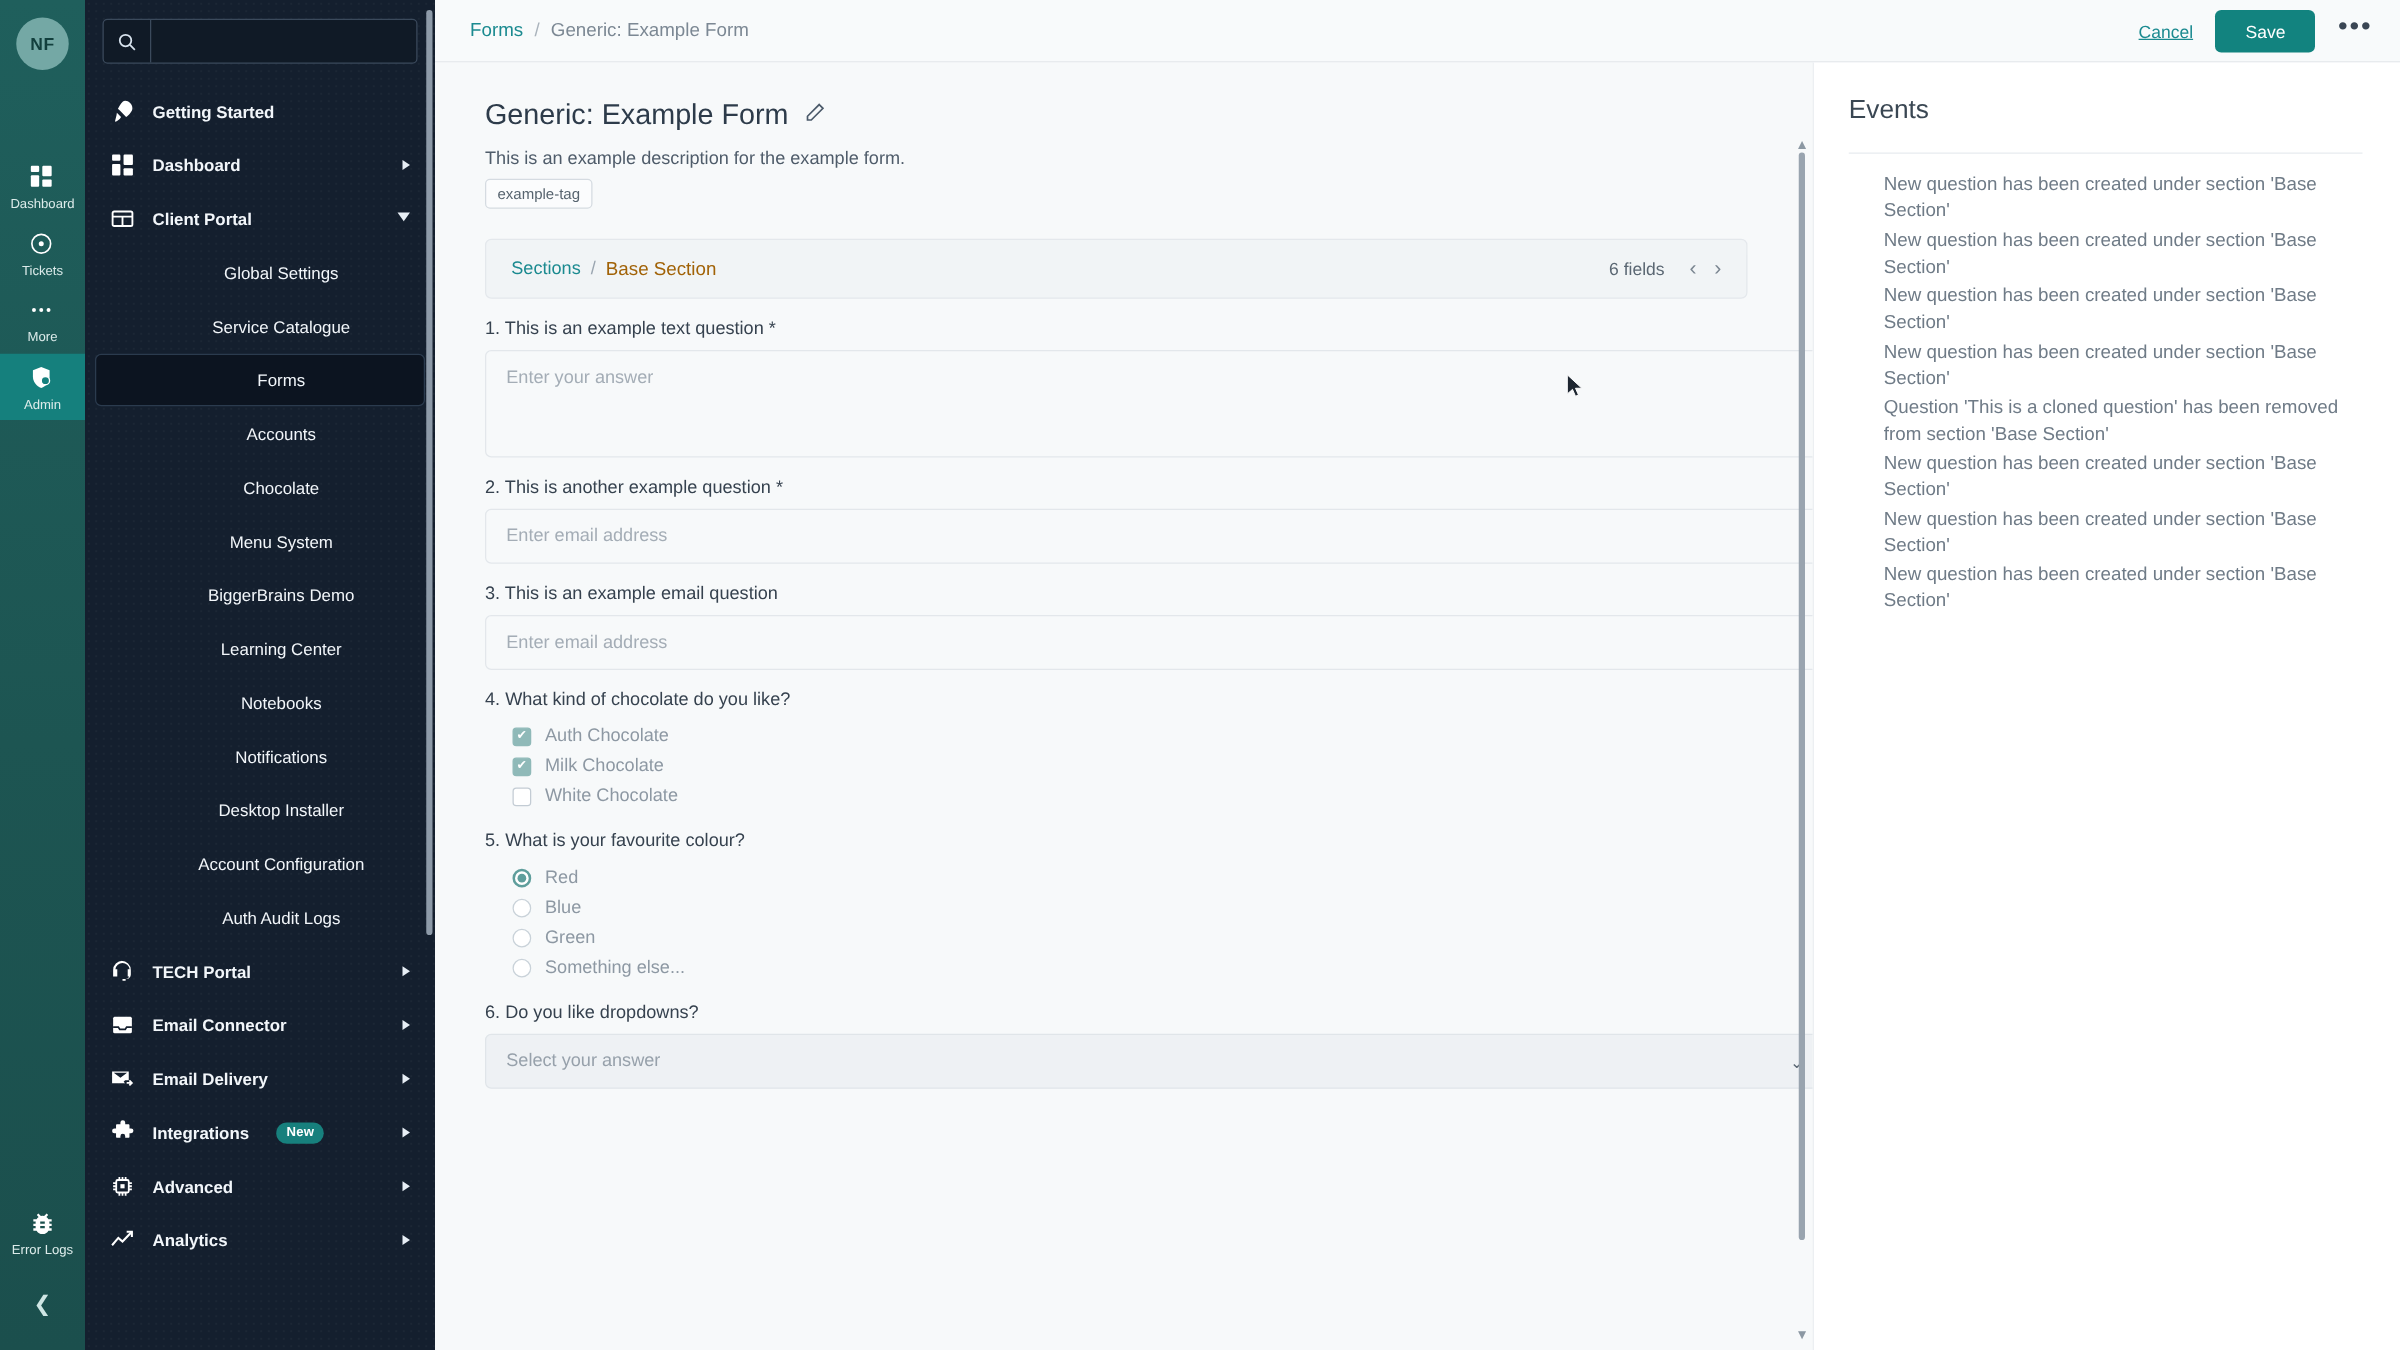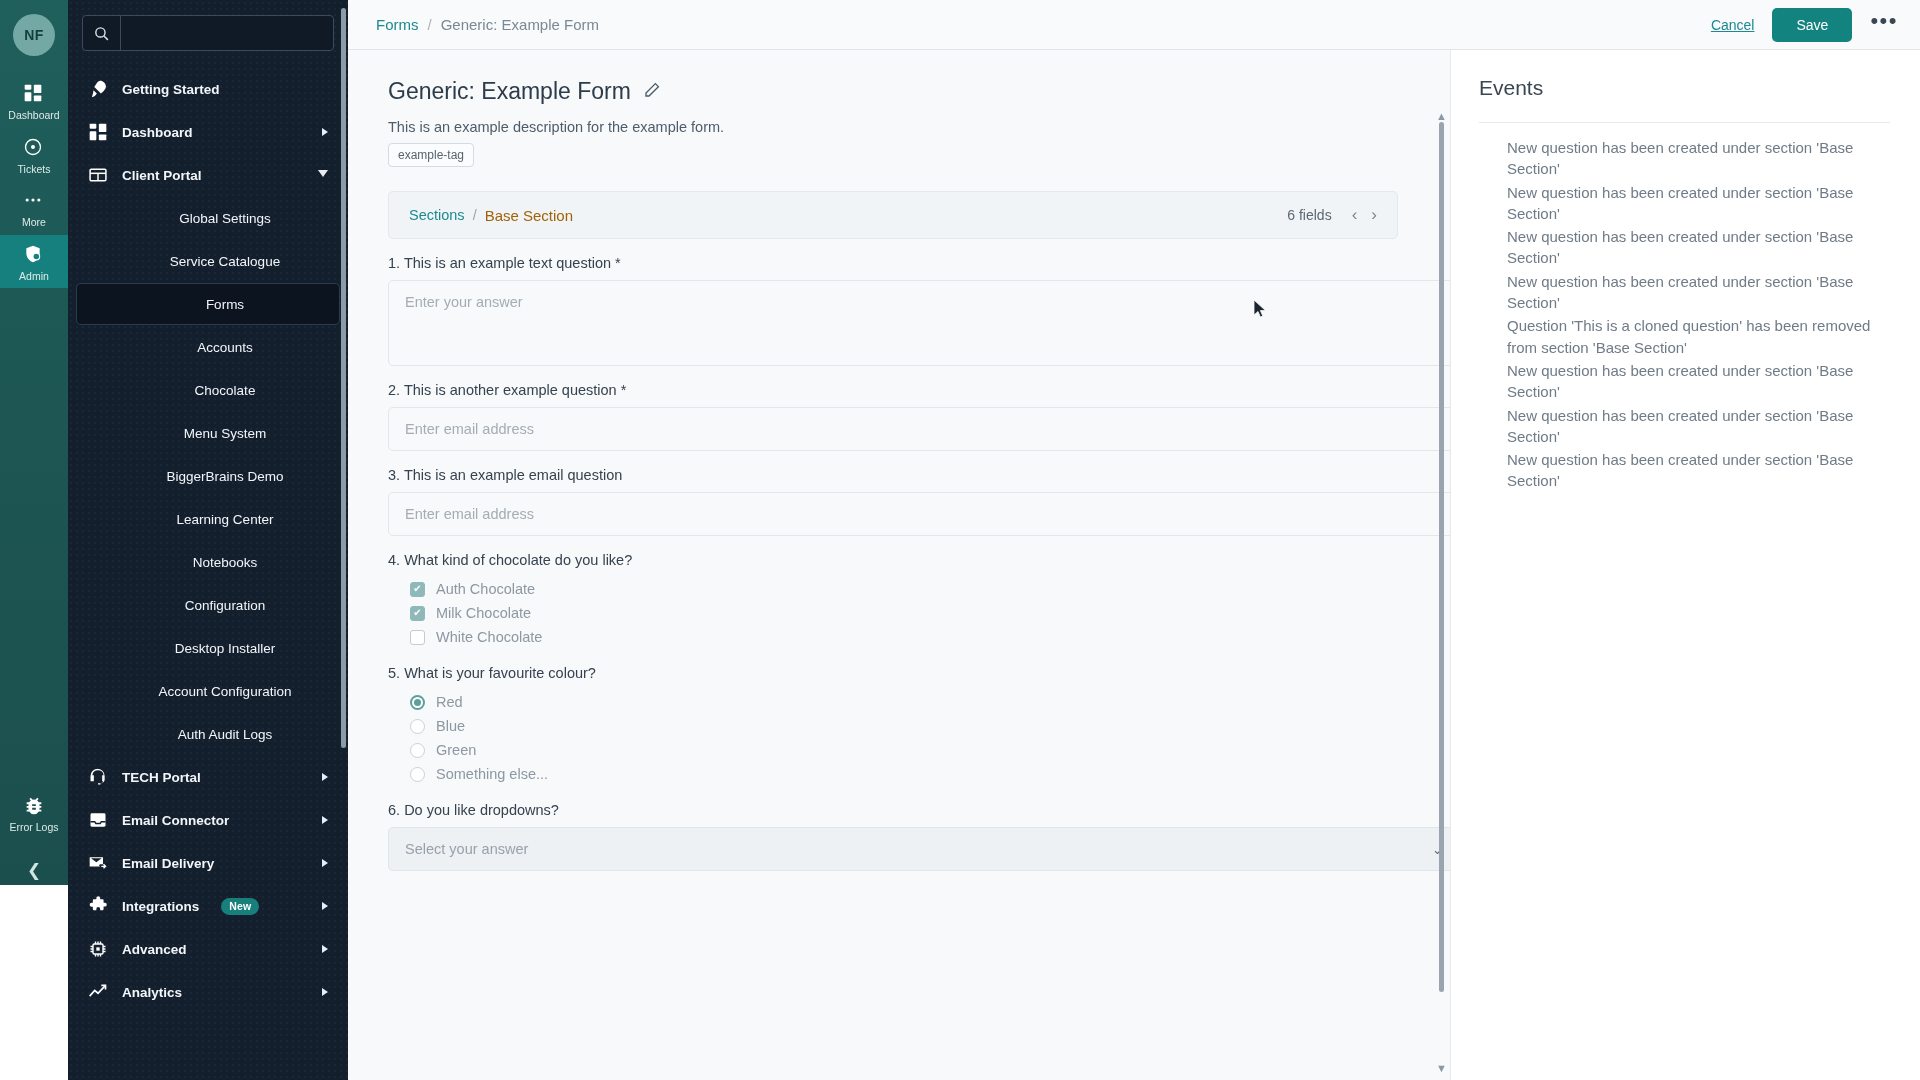--- a/index.html
+++ b/index.html
@@ -5,42 +5,42 @@
   * { box-sizing: border-box; margin: 0; padding: 0; }
   html, body {
     width: 1920px; height: 1080px;
     font-family: "Liberation Sans", sans-serif;
     background: #ffffff; overflow: hidden;
   }
   #app { display: flex; width: 1920px; height: 1080px; }
 
   
   .rail {
-    width: 68px; flex: 0 0 68px; height: 885px;
+    width: 68px; flex: 0 0 68px; height: 1080px;
     background: linear-gradient(180deg,#1f5f5c 0%,#1d5552 55%,#1b4f4d 100%);
     display: flex; flex-direction: column; align-items: center;
-    padding-top: 10px; position: relative;
+    padding-top: 10px; position: relative; gap: 48px;
   }
   .avatar {
     width: 42px; height: 42px; border-radius: 50%;
     background: #74a8a5; color: #123f3d;
     display: flex; align-items: center; justify-content: center;
     font-size: 14px; font-weight: bold; letter-spacing: .5px;
     margin-bottom: 18px; margin-top: 4px;
   }
   .rail-item {
     width: 68px; padding: 9px 0 7px; display: flex;
     flex-direction: column; align-items: center; gap: 5px;
     color: #e8f2f1; cursor: pointer;
   }
   .rail-item.active { background: #15807d; }
   .rail-label { font-size: 10.5px; line-height: 1; color: #dcebea; }
   .rail-ico { width: 22px; height: 22px; display: block; }
   .rail-spacer { flex: 1 1 auto; }
-  .rail-bottom { display:flex; flex-direction:column; align-items:center; }
+  .rail-bottom { padding-bottom: 22px; display:flex; flex-direction:column; align-items:center; }
   .collapse-btn {
     width: 30px; height: 30px; margin-top: 16px; color: #cfe6e4;
     display: flex; align-items: center; justify-content: center;
     font-size: 17px; cursor: pointer;
   }
 
   
   .drawer {
     width: 280px; flex: 0 0 280px; height: 1080px;
     background: #141f2e; position: relative;
@@ -316,21 +316,21 @@
         <div class="nav-row sub">
           <span class="nav-text">BiggerBrains Demo</span>
         </div>
         <div class="nav-row sub">
           <span class="nav-text">Learning Center</span>
         </div>
         <div class="nav-row sub">
           <span class="nav-text">Notebooks</span>
         </div>
         <div class="nav-row sub">
-          <span class="nav-text">Configuration</span>
+          <span class="nav-text">Notifications</span>
         </div>
         <div class="nav-row sub">
           <span class="nav-text">Desktop Installer</span>
         </div>
         <div class="nav-row sub">
           <span class="nav-text">Account Configuration</span>
         </div>
         <div class="nav-row sub">
           <span class="nav-text">Auth Audit Logs</span>
         </div>

